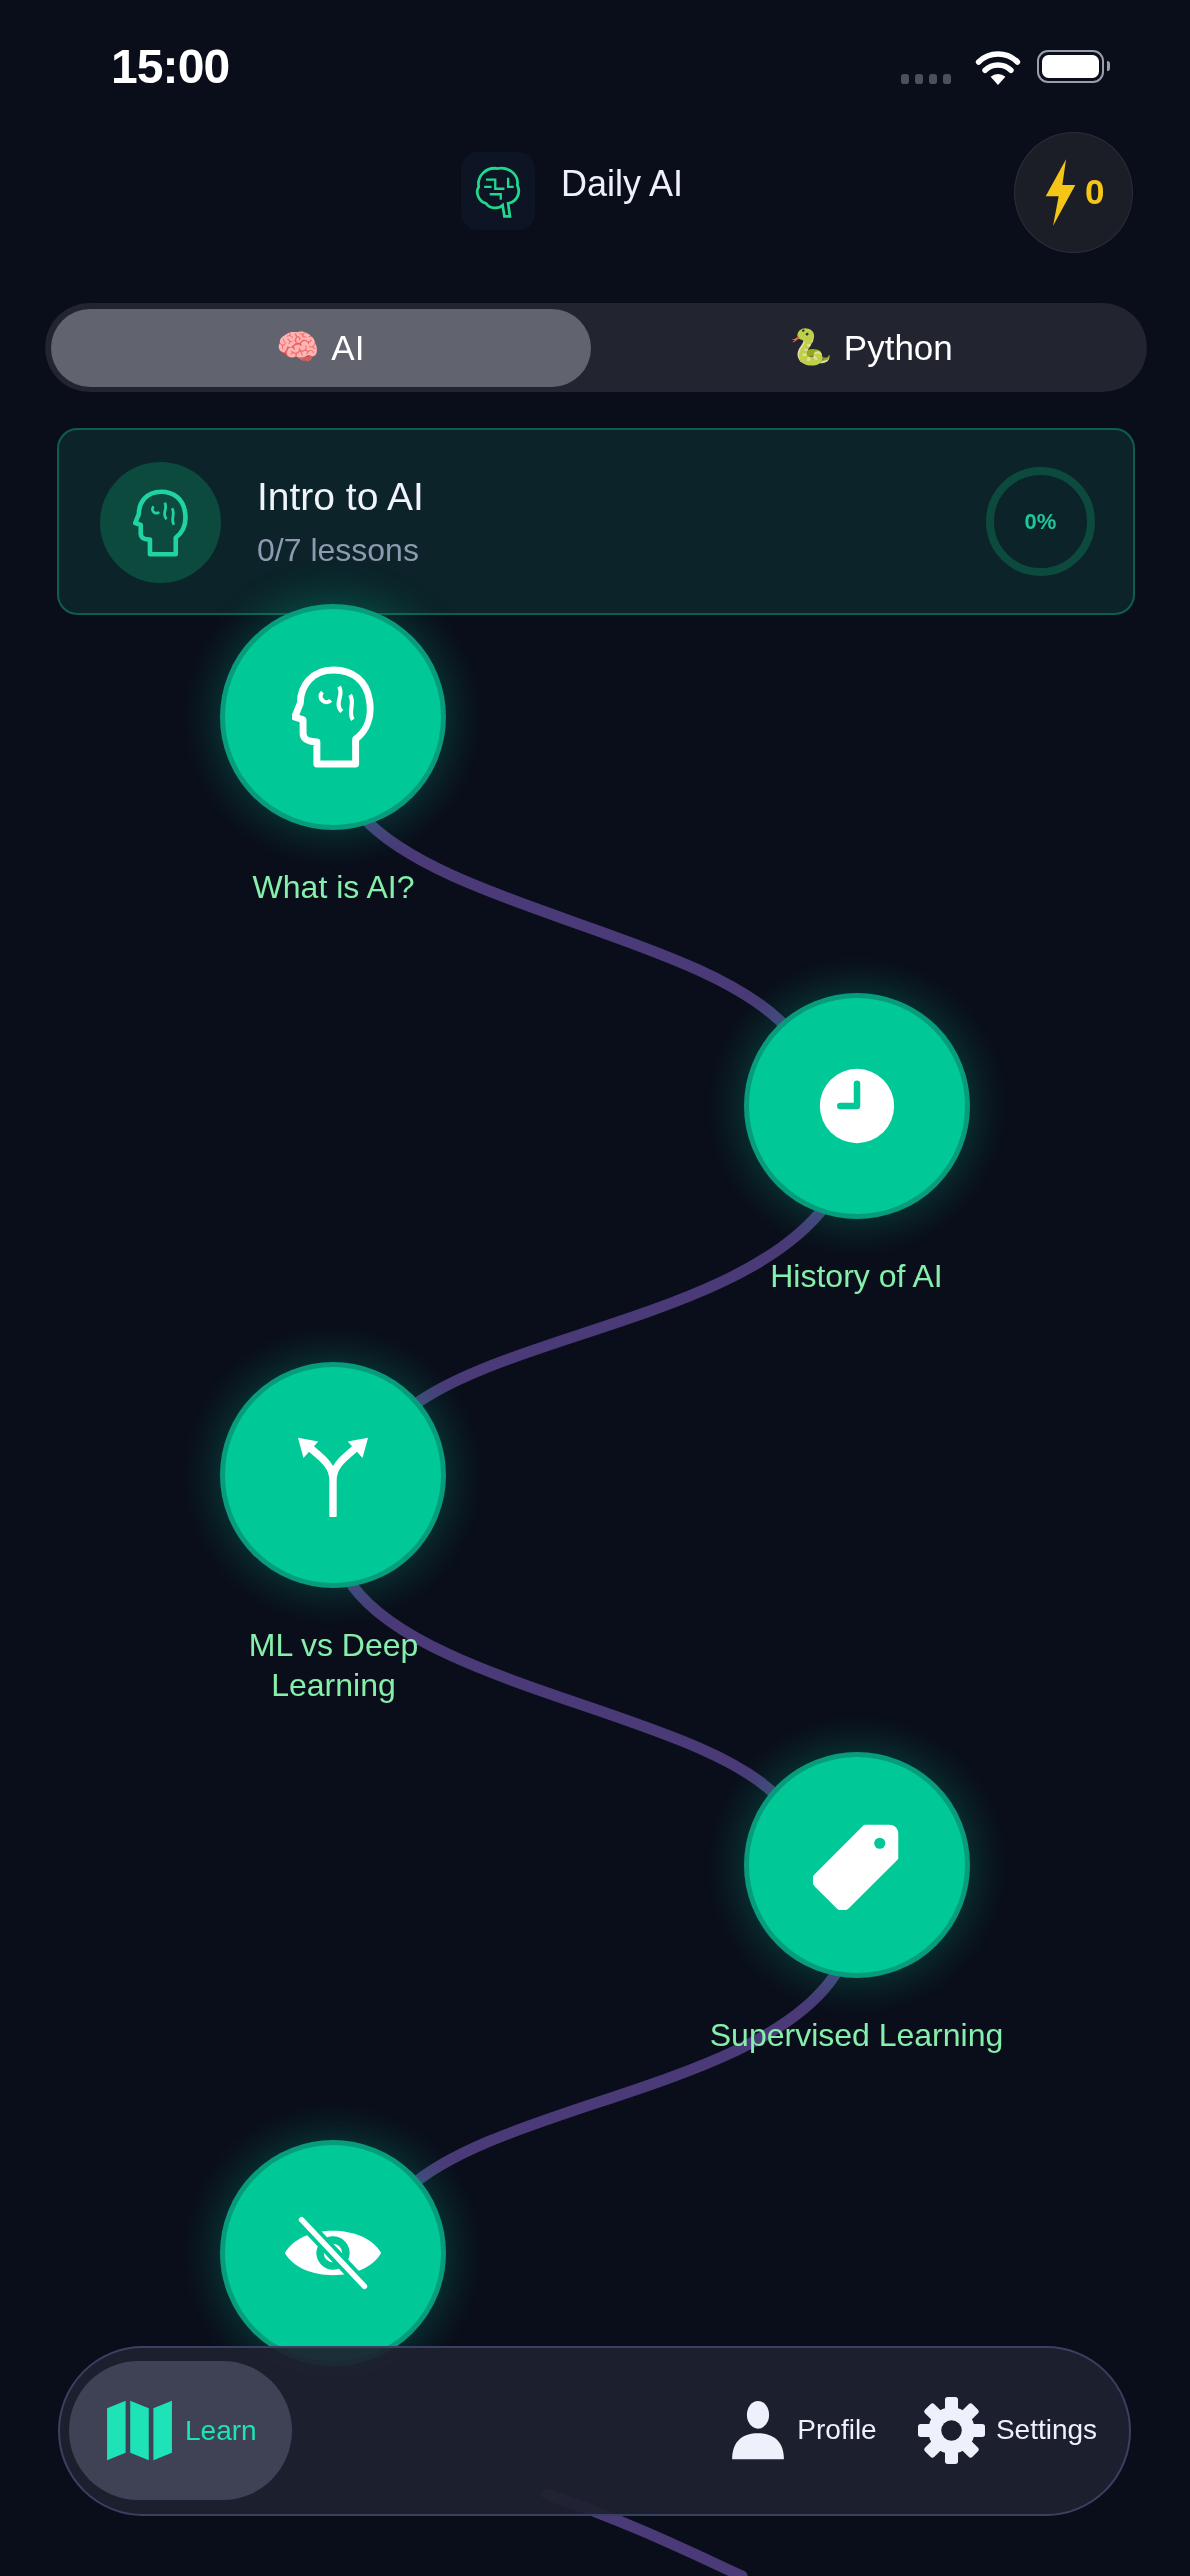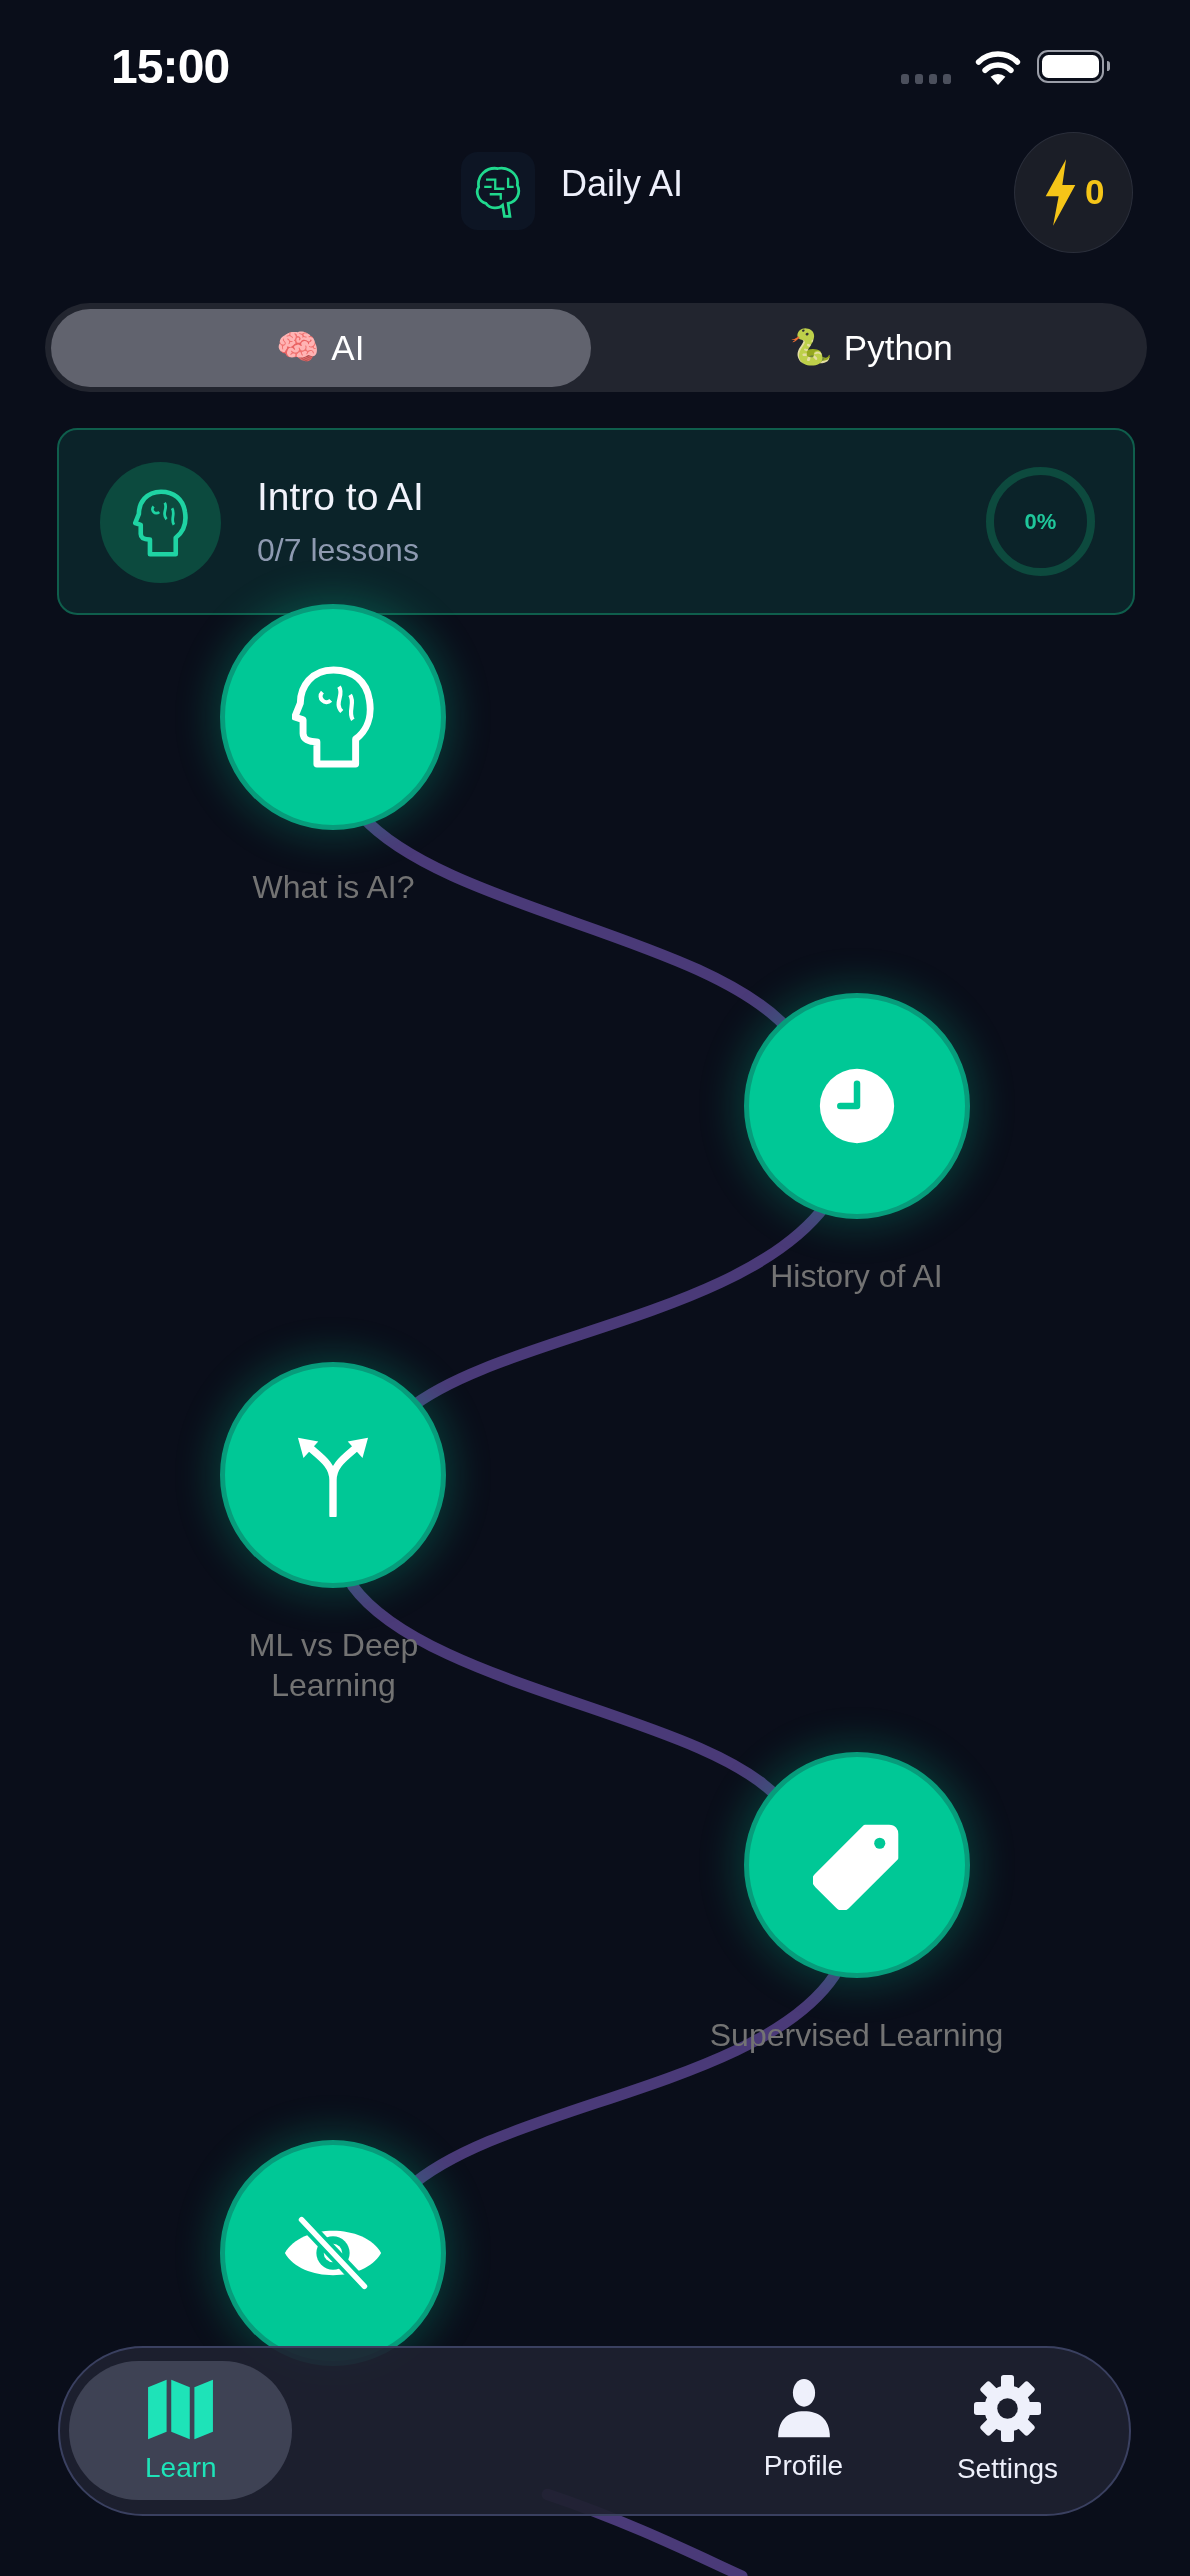--- a/index.html
+++ b/index.html
@@ -32,24 +32,24 @@
 
   .section-card { position:absolute; left:57px; top:428px; width:1078px; height:187px; border-radius:20.4px; background:#0b2329; border:2.8px solid #0f5e4c; box-sizing:border-box; }
   .section-icon-wrap { position:absolute; left:41px; top:32px; width:121px; height:121px; border-radius:50%; background:#0c4a3e; display:flex; align-items:center; justify-content:center; }
   .section-title { position:absolute; left:198px; top:45px; font-size:39px; font-weight:500; color:#f1f3fb; }
   .section-sub { position:absolute; left:198px; top:102px; font-size:32px; color:#8e9ab1; }
   .progress-ring { position:absolute; left:927px; top:37px; width:109px; height:109px; border-radius:50%; border:8.3px solid #0d4a3e; box-sizing:border-box; display:flex; align-items:center; justify-content:center; font-size:22px; font-weight:700; color:#1fc69a; }
 
   .path-svg { position:absolute; left:0; top:0; }
   .node { position:absolute; width:226px; height:226px; border-radius:50%; background:#00c896; border:5.6px solid #079c7b; box-sizing:border-box; display:flex; align-items:center; justify-content:center;
     box-shadow:0 0 37px 9.3px rgba(0,200,150,0.22); }
-  .node-label { position:absolute; width:297px; text-align:center; font-size:32px; font-weight:500; color:#737373; line-height:40px; }
+  .node-label { position:absolute; width:297px; text-align:center; font-size:32px; font-weight:500; color:#86efac; line-height:40px; }
 
   .tabbar { position:absolute; left:58px; top:2346px; width:1073px; height:170px; border-radius:85px; background:rgba(30,33,48,0.92); border:2.8px solid #3a4060; box-sizing:border-box; }
-  .tab { position:absolute; top:0; width:185px; height:164px; display:flex; flex-direction:column; align-items:center; justify-content:center; gap:11px; }
+  .tab { position:absolute; top:0; width:185px; height:164px; display:flex; flex-direction:row; align-items:center; justify-content:center; gap:11px; }
   .tab-label { font-size:28px; color:#eef0fb; }
   .tab.active { background:#3e4254; border-radius:83px; left:9.3px; top:13px; height:139px; width:223px; }
   .tab.active .tab-label { color:#1ee3b8; }
 </style>
 </head>
 <body>
 
 <div class="status-bar">
   <div class="time">15:00</div>
   <div class="signal">

